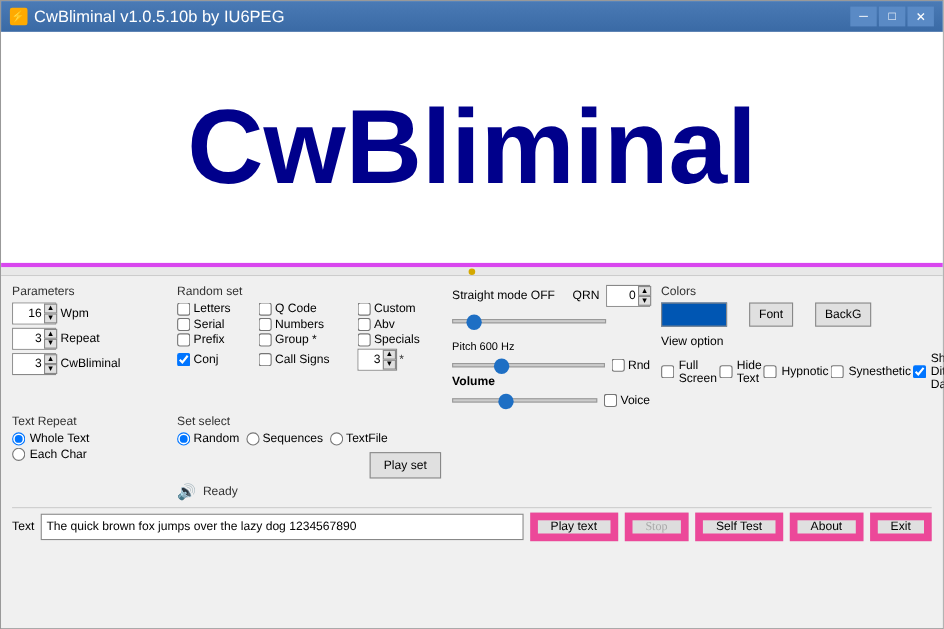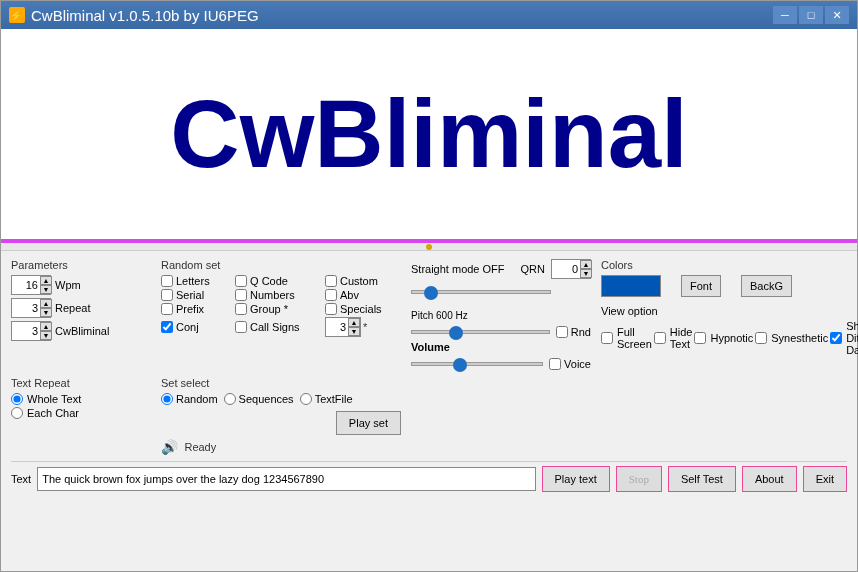--- a/index.html
+++ b/index.html
@@ -386,21 +386,21 @@
       flex: 1;
       height: 24px;
       border: 1px solid #888;
       padding: 0 4px;
       font-size: 11px;
       background: white;
     }
     .action-btn {
       height: 26px;
       padding: 0 12px;
-      border: 1px solid #ec4899;
+      border: 7px solid #ec4899;
       background: #e0e0e0;
       cursor: pointer;
       font-size: 11px;
     }
     .action-btn.disabled {
       color: #aaa;
       background: #ddd;
       font-family: Liberation Serif, serif;
     }
 

